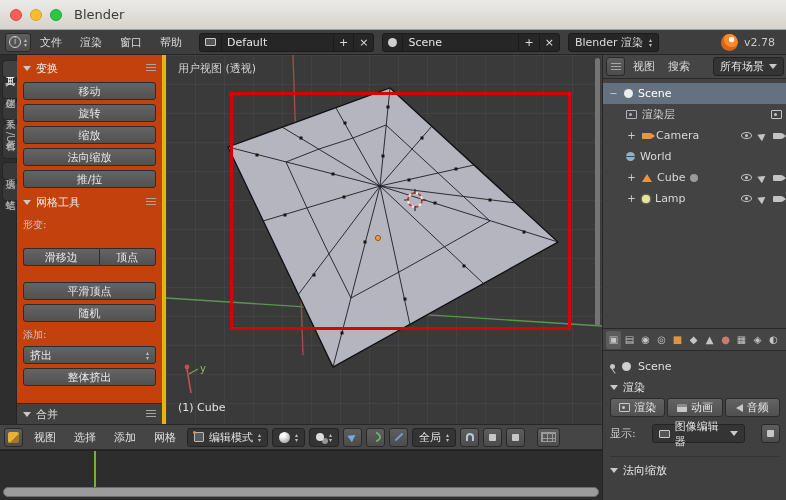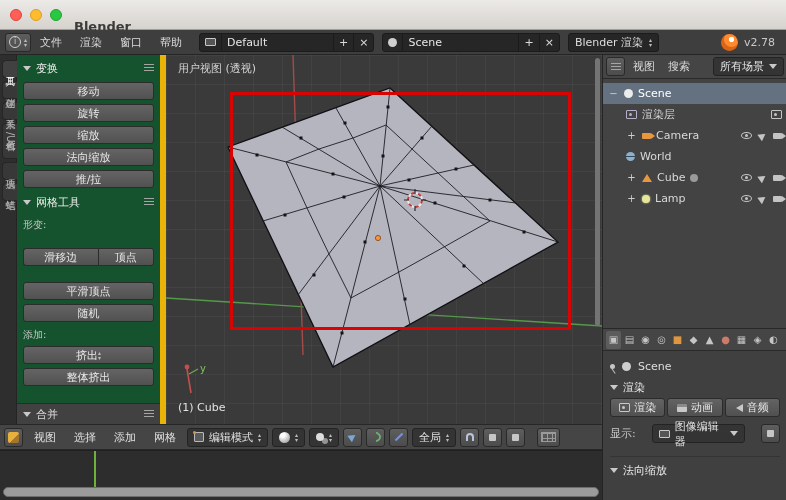--- a/index.html
+++ b/index.html
@@ -7,21 +7,21 @@
   body{font-family:"DejaVu Sans","Liberation Sans",sans-serif;font-size:11px;color:#ddd;background:#303030;position:relative}
   #window{position:absolute;inset:0}
 
   
   .titlebar{position:absolute;left:0;top:0;width:786px;height:30px;background:linear-gradient(#eceae7,#d6d3ce);border-bottom:1px solid #9e9e9e}
   .lights{position:absolute;left:10px;top:9px;display:flex;gap:8px}
   .light{width:12px;height:12px;border-radius:50%}
   .light.r{background:#ff5f57;border:1px solid #df443c}
   .light.y{background:#febc2e;border:1px solid #d9a022}
   .light.g{background:#28c840;border:1px solid #1fa433}
-  .title-text{position:absolute;left:74px;top:12px;line-height:29px;font-size:13px;font-weight:bold;color:#3b3b3b}
+  .title-text{position:absolute;left:74px;top:0;line-height:29px;font-size:13px;font-weight:normal;color:#3b3b3b}
 
   
   .menubar{position:absolute;left:0;top:30px;width:786px;height:25px;background:#3e3e3e;border-bottom:1px solid #252525;display:flex;align-items:center;padding:0 5px}
   .menu-item{padding:0 9px;line-height:23px;color:#dcdcdc}
   .hbtn{height:19px;min-width:19px;display:flex;align-items:center;justify-content:center;gap:3px;background:linear-gradient(#5e5e5e,#4c4c4c);border:1px solid #292929;border-radius:3px;color:#e3e3e3;padding:0 3px;flex:none}
   .idblock{display:flex;align-items:center;height:19px;background:#262626;border:1px solid #1b1b1b;border-radius:3px;margin-left:8px;flex:none}
   .idblock>div{display:flex;align-items:center;justify-content:center;height:100%;padding:0 5px}
   .idblock .seg{border-right:1px solid #1b1b1b}
   .idblock .name{justify-content:flex-start;color:#e6e6e6}
   .ud{display:flex;flex-direction:column;align-items:center;font-size:6px;line-height:5px;color:#bbb}
@@ -61,30 +61,30 @@
   .ic-spk{width:0;height:0;border-top:4px solid transparent;border-bottom:4px solid transparent;border-right:7px solid #c8c8c8}
   .ic-3dview{width:11px;height:11px;border-radius:2px;background:linear-gradient(135deg,#e8b13c 0 55%,#a8762a 55%)}
   .ic-lamp{width:8px;height:8px;border-radius:50%;background:#e6e69a;box-shadow:0 0 2px #e6e69a}
 
   
   .shelf-tabs{position:absolute;left:0;top:55px;width:17px;height:369px;background:#2e2e2e;border-right:1px solid #242424;padding-top:2px}
   .vtab{writing-mode:vertical-rl;display:block;width:15px;margin:3px 0 0 2px;padding:8px 0;font-size:10px;color:#b5b5b5;text-align:center;background:#383838;border:1px solid #262626;border-right:none;border-radius:4px 0 0 4px}
   .vtab.active{background:#414141;color:#fff}
 
   
-  .toolshelf{position:absolute;left:17px;top:55px;width:149px;height:369px;background:#14532d;border-right:6px solid #eab308;padding:3px 6px;overflow:hidden}
+  .toolshelf{position:absolute;left:17px;top:55px;width:149px;height:369px;background:#c2410c;border-right:4px solid #eab308;padding:3px 6px;overflow:hidden}
   .panel-header{display:flex;align-items:center;gap:5px;height:20px;color:#ececec}
   .panel-opts{margin-left:auto}
   .tbtn{display:flex;align-items:center;justify-content:center;height:18px;margin:4px 0;background:linear-gradient(#646464,#515151);border:1px solid #2c2c2c;border-radius:3px;color:#e8e8e8}
   .btn-row{display:flex;margin:16px 0}
   .btn-row .tbtn{margin:0;border-radius:0;flex:1}
   .btn-row .tbtn.first{border-radius:3px 0 0 3px;flex:1.35;border-right:none}
   .btn-row .tbtn.last{border-radius:0 3px 3px 0}
   .mini-label{font-size:10px;color:#c6c6c6;margin:6px 0 1px}
-  .dropdown{padding:0 6px}
+  .dropdown{justify-content:space-between;padding:0 6px}
   .merge-header{position:absolute;left:0;right:0;bottom:0;height:21px;background:#414141;border-top:1px solid #2a2a2a;display:flex;align-items:center;gap:5px;padding:0 6px}
 
   
   .viewport{position:absolute;left:166px;top:55px;width:436px;height:369px;background:#3a3a3a;overflow:hidden;background-image:linear-gradient(rgba(255,255,255,.045) 1px,transparent 1px),linear-gradient(90deg,rgba(255,255,255,.045) 1px,transparent 1px);background-size:29px 29px}
   .vp-label{position:absolute;left:12px;top:6px;color:#d2d2d2}
   .vp-object{position:absolute;left:12px;bottom:10px;color:#e2e2e2}
   .render-border{position:absolute;left:64px;top:37px;width:341px;height:238px;border:3px solid #d80404}
   .vp-scroll{position:absolute;right:2px;top:3px;width:5px;height:268px;background:#747474;border-radius:3px}
   .mini-axis{position:absolute;left:12px;bottom:24px}
 

